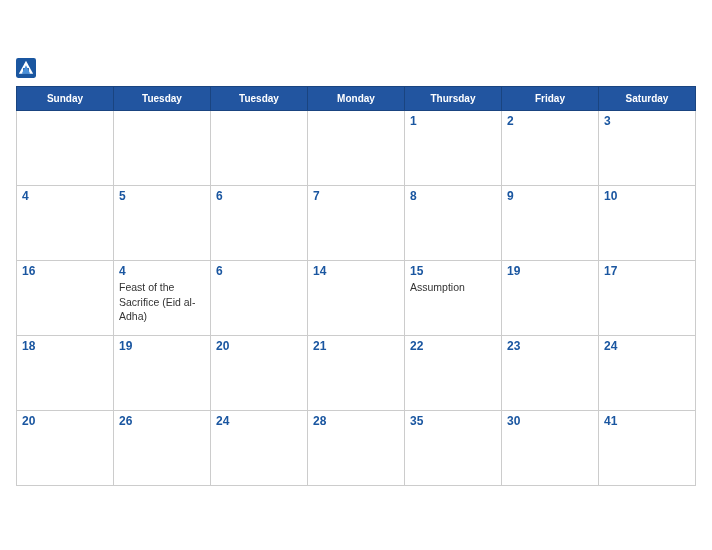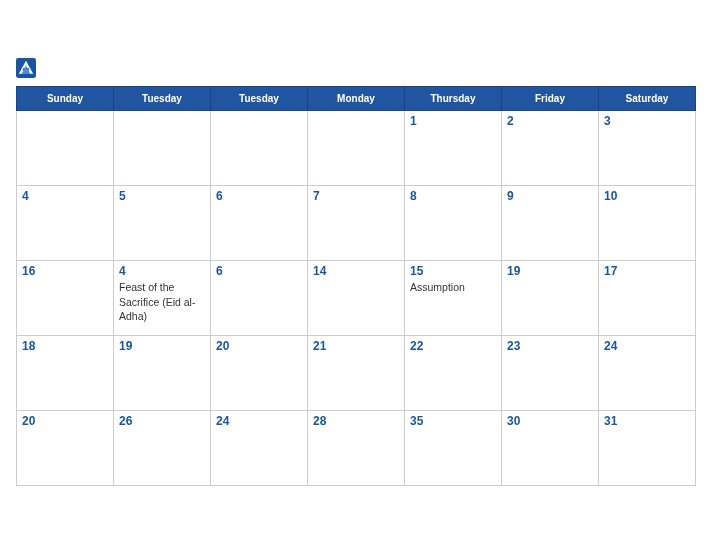--- a/index.html
+++ b/index.html
@@ -215,18 +215,18 @@
           <td>
             <span class="day-number">28</span>
           </td>
           <td>
             <span class="day-number">35</span>
           </td>
           <td>
             <span class="day-number">30</span>
           </td>
           <td>
-            <span class="day-number">31</span>
+            <span class="day-number">41</span>
           </td>
         </tr>
       </tbody>
   </table>
 </div>
 
 </body></html>

